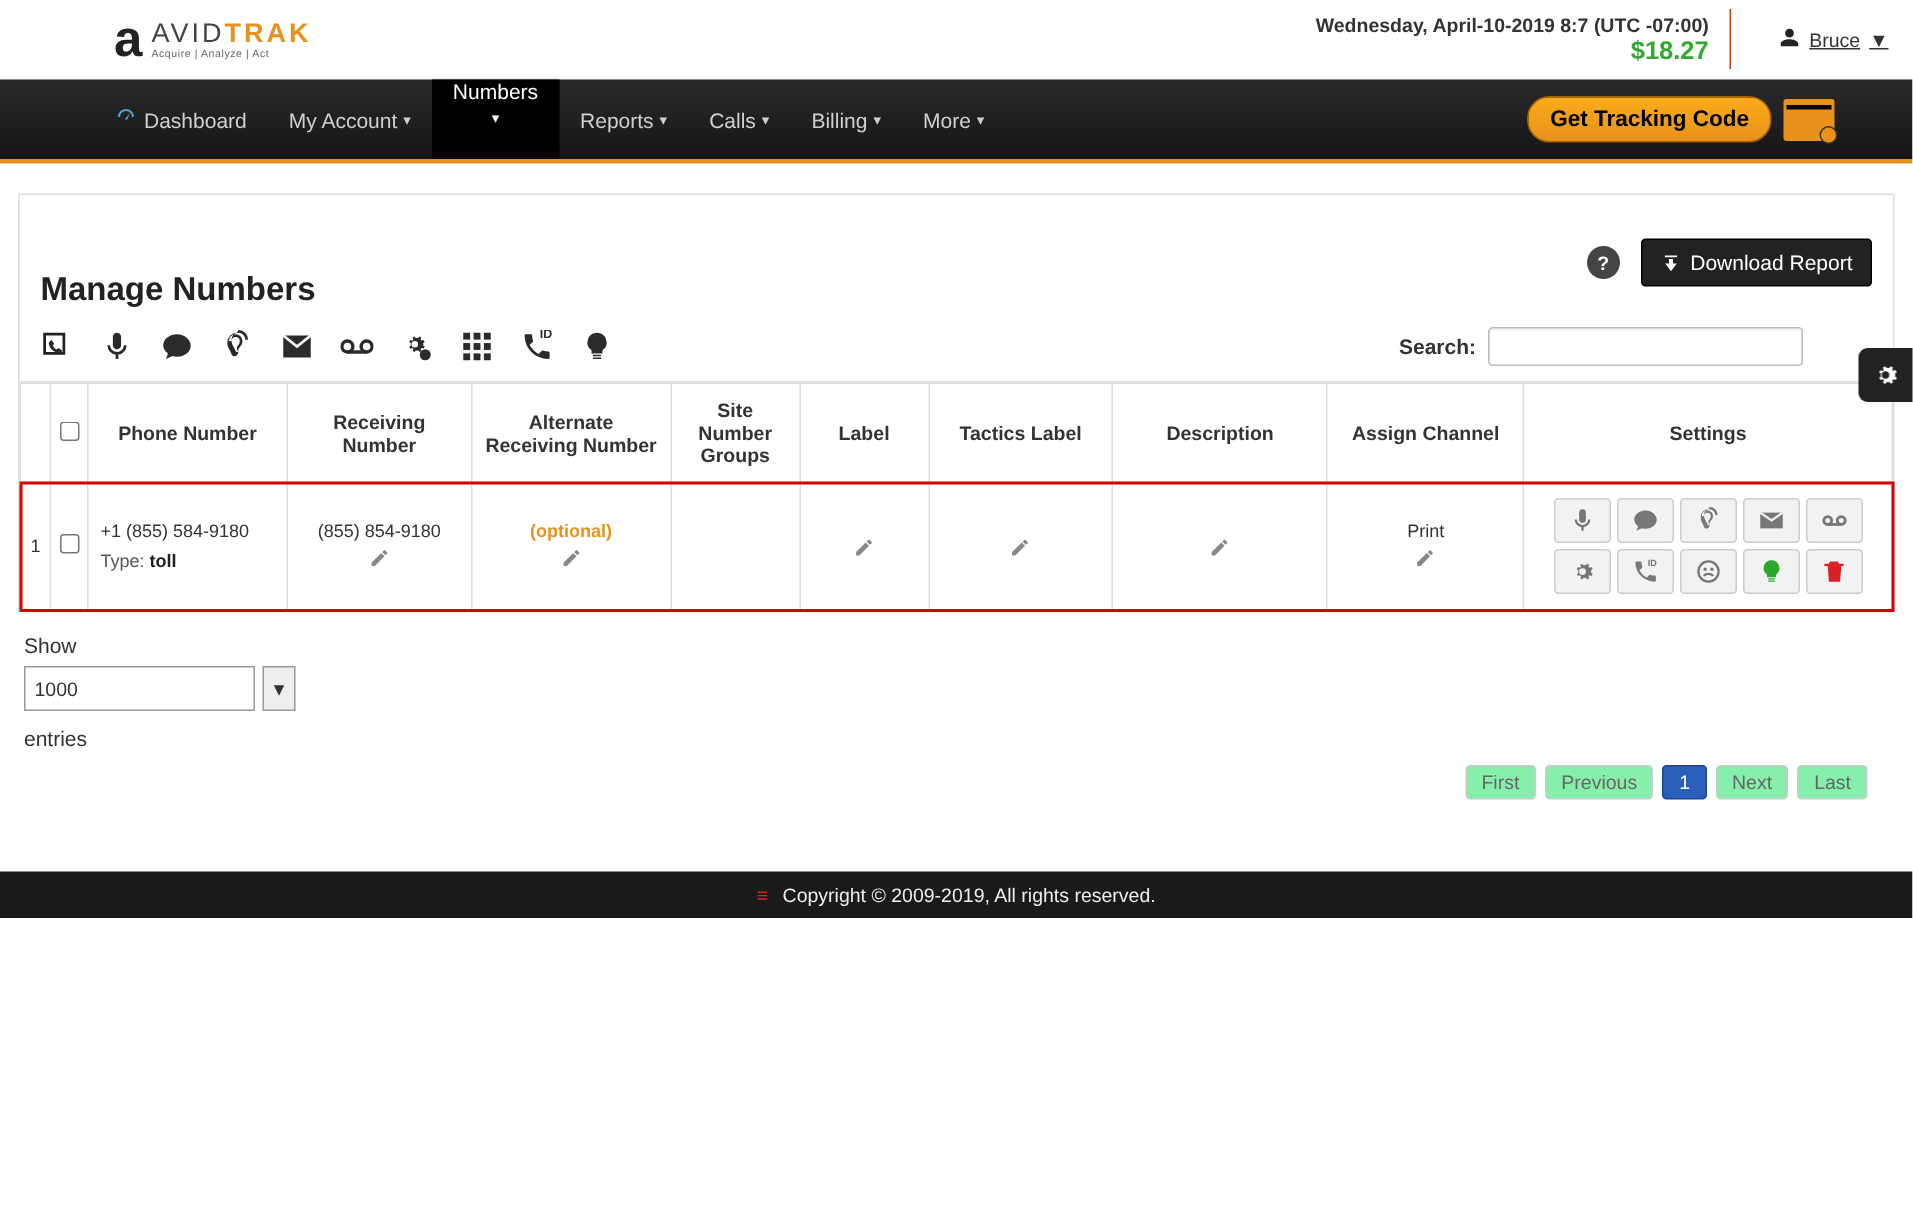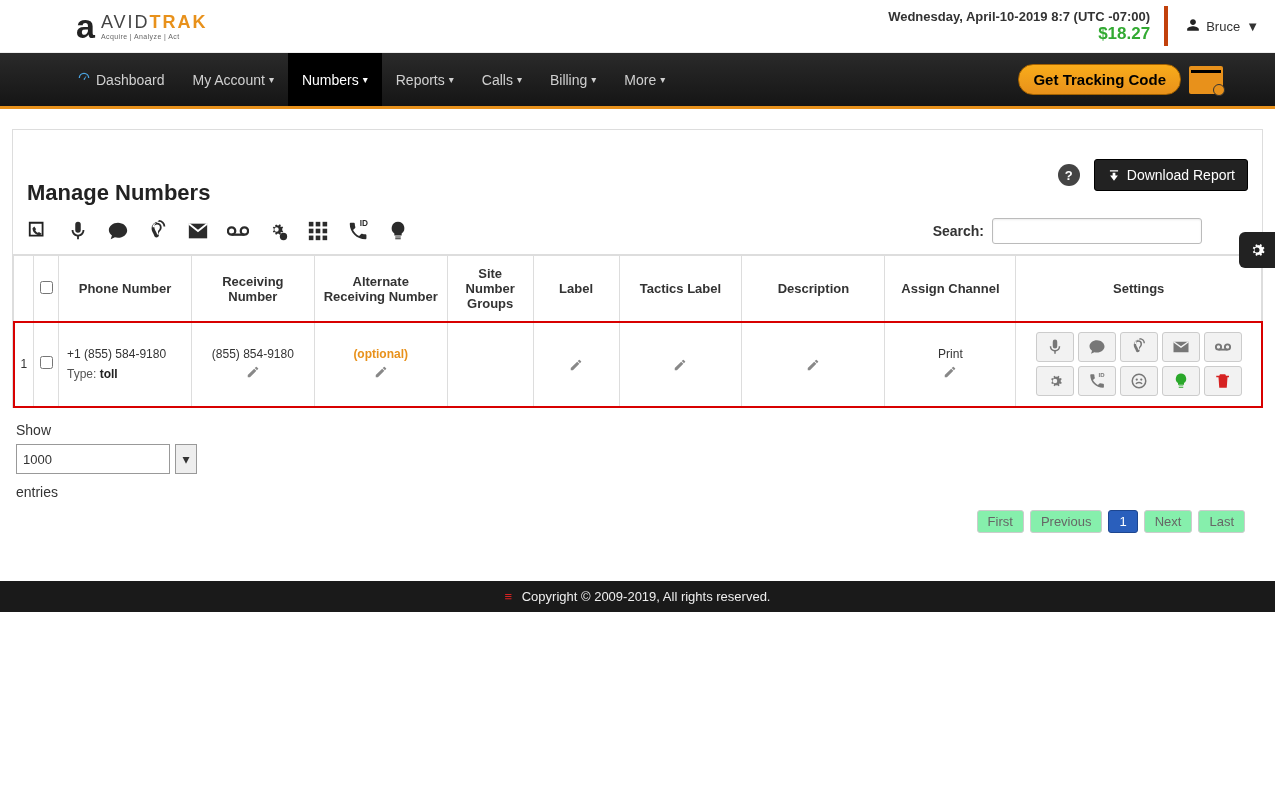--- a/index.html
+++ b/index.html
@@ -9,36 +9,36 @@
   .logo-a { font-family: Arial; font-size: 34px; font-weight: bold; color: #222; line-height: 1; }
   .logo-text { display: flex; flex-direction: column; line-height: 1; }
   .logo-main { font-size: 18px; letter-spacing: 2px; color: #222; }
   .logo-main .vid { color: #444; }
   .logo-main .trak { color: #e8911b; font-weight: 600; }
   .logo-sub { font-size: 7px; color: #666; letter-spacing: 0.4px; margin-top: 2px; }
   .spacer { flex: 1; }
   .datetime-block { text-align: right; margin-right: 14px;}
   .datetime { font-size: 13px; font-weight: bold; color: #333; }
   .balance { font-size: 17px; font-weight: bold; color: #32aa32; text-align: right;}
-  .user-block { display:flex; align-items:center; gap:6px; border-left: 4px solid #c2410c; padding-left: 18px; height: 40px; cursor: pointer;}
+  .user-block { display:flex; align-items:center; gap:6px; border-left: 1px solid #c2410c; padding-left: 32px; height: 40px; cursor: pointer; text-decoration: underline;}
   .user-icon svg { width:14px; height:14px; fill:#222; }
 
   .navbar {
     background: linear-gradient(#2a2a2a,#151515);
     border-bottom: 3px solid #e8911b;
     display: flex;
     align-items: stretch;
     height: 56px;
     padding: 0 12px;
   }
   .nav-left { display:flex; align-items:stretch; margin-left: 50px;}
   .nav-item {
     color: #d0d0d0; display:flex; align-items:center; padding: 0 14px; font-size:14px; gap:4px; cursor:pointer;
   }
-  .nav-item.active { background: #000; color:#fff; }
+  .nav-item.active { background: #000; color:#fff;flex-direction:column; }
   .nav-item .caret { font-size:10px;}
   .nav-right { margin-left:auto; display:flex; align-items:center; gap:8px; padding-right:40px;}
   .tracking-btn {
     background: linear-gradient(#f9ac1a,#e8911b);
     border:1px solid #a46200; color:#000; font-weight:bold; font-size:15px; padding: 6px 14px; border-radius:15px; cursor:pointer;
   }
   .window-icon { width:34px; height:28px; background:#e8911b; border-radius:2px; position:relative; }
   .window-icon::before { content:''; position:absolute; top:4px; left:2px; right:2px; height:3px; background:#000; }
   .window-icon .home-dot{ position:absolute; bottom:-2px; right:-2px; width:12px; height:12px; border-radius:50%; background:#e8911b; border:1px solid #333;}
 

